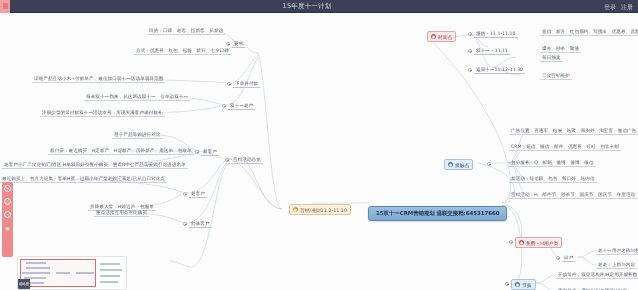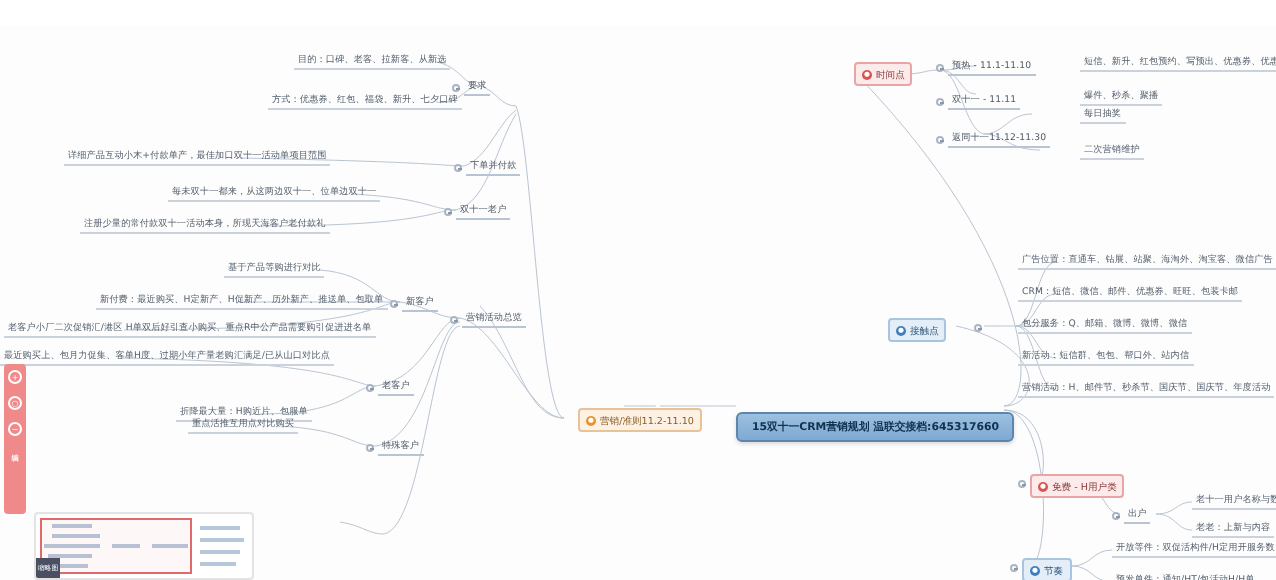--- a/index.html
+++ b/index.html
@@ -104,20 +104,30 @@
     position:absolute; left:0; bottom:0; width:12px; height:10px;
     background:#4a4f63; color:#fff; font-size:3.4px;
     display:flex; align-items:center; justify-content:center;
   }
 </style>
 </head>
 <body>
 
 <div id="app">
 
+  <div class="topbar">
+    <div class="tb-logo">
+        <span></span>
+      </div>
+    <div class="tb-title">15年度十一计划</div>
+    <div class="tb-right">
+      <span>登录</span>
+      <span>注册</span>
+    </div>
+  </div>
 
   <div class="canvas">
 
     <svg class="edges" viewBox="0 0 638 277">
       <g fill="none" stroke="#b9c4d2" stroke-width="0.5">
 
         <path d="M368 190 C350 190 345 190 330 190"></path>
         <path d="M328 190 C320 190 318 190 312 190"></path>
 
         <path d="M282 196 C262 196 258 160 240 140"></path>

